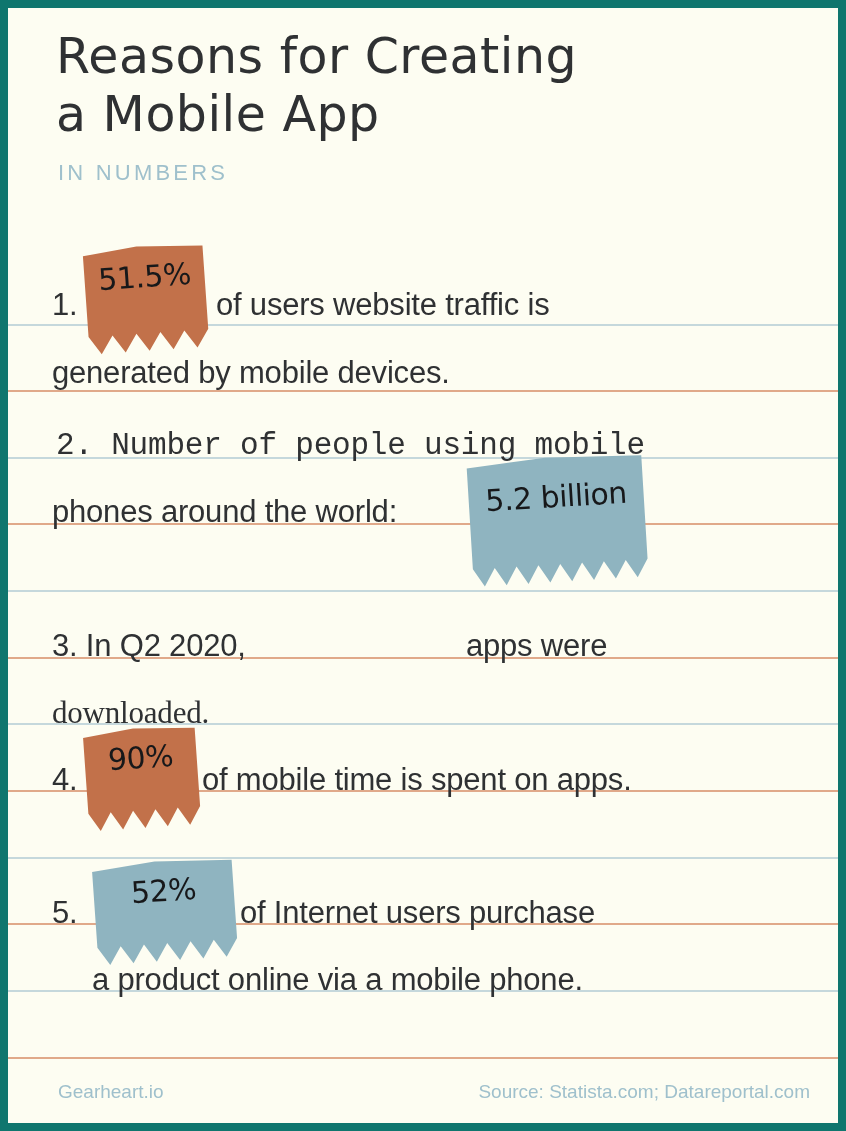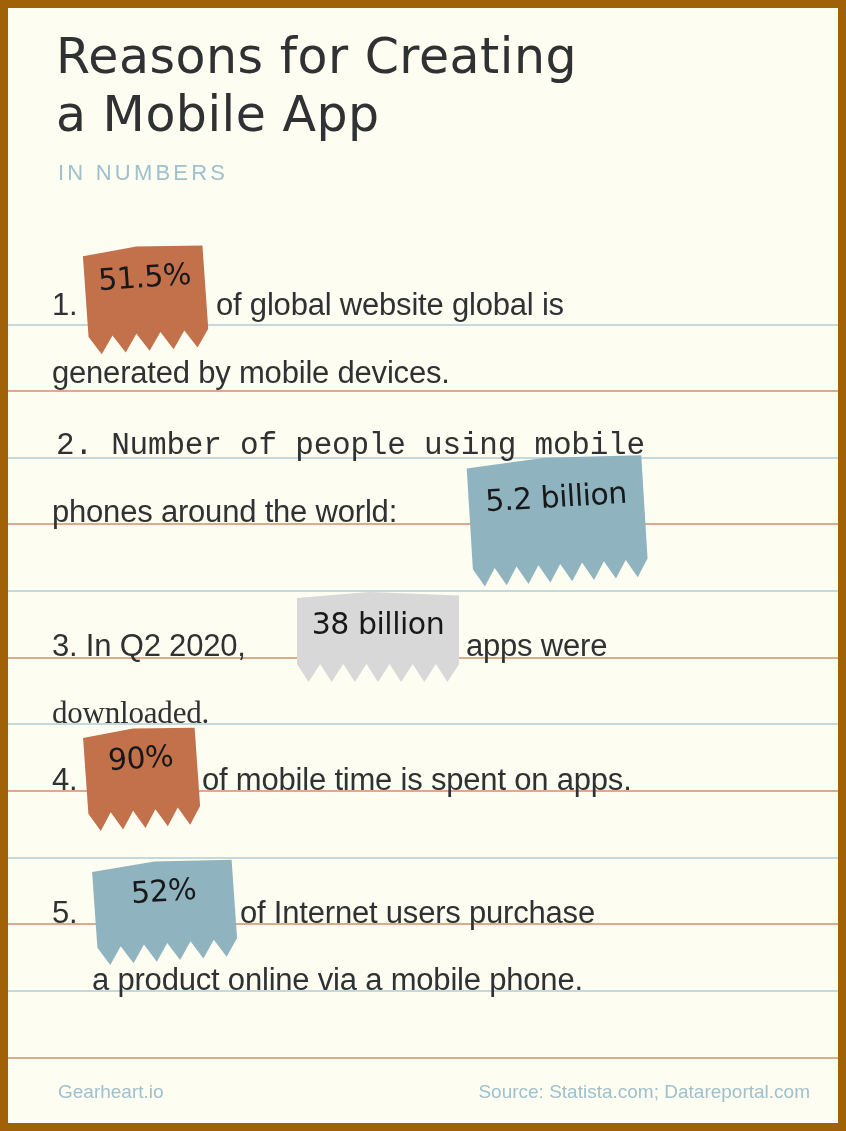--- a/index.html
+++ b/index.html
@@ -10,21 +10,21 @@
   }
   body {
     font-family: "Liberation Sans", sans-serif;
   }
 
   .page {
     position: relative;
     width: 846px;
     height: 1131px;
     box-sizing: border-box;
-    background: #a16207;
+    background: #0f766e;
     overflow: hidden;
   }
 
   .sheet {
     position: absolute;
     left: 8px;
     top: 8px;
     width: 830px;
     height: 1115px;
     background: #fdfdf2;
@@ -158,21 +158,21 @@
       </div>
 
     <div class="header">
       <h1 class="title">Reasons for Creating
 a Mobile App</h1>
       <div class="subtitle">IN NUMBERS</div>
     </div>
 
     <div class="items">
         <div class="line-text" style="left: 44px; top: 281px;">1.</div>
-        <div class="line-text" style="left: 208px; top: 281px;">of global website global is</div>
+        <div class="line-text" style="left: 208px; top: 281px;">of users website traffic is</div>
         <div class="line-text" style="left: 44px; top: 349px; text-align: center;">generated by mobile devices.</div>
         <div class="line-text" style="left: 48px; top: 422px; font-family: Liberation Mono, monospace;">2. Number of people using mobile</div>
         <div class="line-text" style="left: 44px; top: 488px;">phones around the world:</div>
         <div class="line-text" style="left: 44px; top: 622px;">3. In Q2 2020,</div>
         <div class="line-text" style="left: 458px; top: 622px;">apps were</div>
         <div class="line-text" style="left: 44px; top: 689px; font-family: Liberation Serif, serif;">downloaded.</div>
         <div class="line-text" style="left: 44px; top: 756px;">4.</div>
         <div class="line-text" style="left: 194px; top: 756px;">of mobile time is spent on apps.</div>
         <div class="line-text" style="left: 44px; top: 889px;">5.</div>
         <div class="line-text" style="left: 232px; top: 889px;">of Internet users purchase</div>
@@ -182,26 +182,20 @@
             <path d="M 0 6 L 54 0 L 120 3.5999999999999996 L 120 87 L 108.00 105 L 96.00 87 L 84.00 105 L 72.00 87 L 60.00 105 L 48.00 87 L 36.00 105 L 24.00 87 L 12.00 105 L 0.00 87 Z" fill="#c2714a"></path>
           </svg>
           <div class="chip-label" style="height: 60px;">51.5%</div>
         </div>
         <div class="chip" style="left: 462px; top: 449px; width: 175px; height: 125px; transform: rotate(-3.5deg);">
           <svg width="175" height="125" viewBox="0 0 175 125">
             <path d="M 0 6 L 78.75 0 L 175 3.5999999999999996 L 175 107 L 164.06 125 L 153.13 107 L 142.19 125 L 131.25 107 L 120.31 125 L 109.38 107 L 98.44 125 L 87.50 107 L 76.56 125 L 65.63 107 L 54.69 125 L 43.75 107 L 32.81 125 L 21.88 107 L 10.94 125 L 0.00 107 Z" fill="#8fb4c0"></path>
           </svg>
           <div class="chip-label" style="height: 78px;">5.2 billion</div>
         </div>
-        <div class="chip" style="left: 289px; top: 584px; width: 162px; height: 90px; transform: rotate(0deg);">
-          <svg width="162" height="90" viewBox="0 0 162 90">
-            <path d="M 0 6 L 72.9 0 L 162 3.5999999999999996 L 162 72 L 150.43 90 L 138.86 72 L 127.29 90 L 115.71 72 L 104.14 90 L 92.57 72 L 81.00 90 L 69.43 72 L 57.86 90 L 46.29 72 L 34.71 90 L 23.14 72 L 11.57 90 L 0.00 72 Z" fill="#d8d8d8"></path>
-          </svg>
-          <div class="chip-label" style="height: 62px;">38 billion</div>
-        </div>
         <div class="chip" style="left: 78px; top: 720px; width: 112px; height: 100px; transform: rotate(-4deg);">
           <svg width="112" height="100" viewBox="0 0 112 100">
             <path d="M 0 6 L 50.4 0 L 112 3.5999999999999996 L 112 82 L 100.80 100 L 89.60 82 L 78.40 100 L 67.20 82 L 56.00 100 L 44.80 82 L 33.60 100 L 22.40 82 L 11.20 100 L 0.00 82 Z" fill="#c2714a"></path>
           </svg>
           <div class="chip-label" style="height: 58px;">90%</div>
         </div>
         <div class="chip" style="left: 87px; top: 853px; width: 140px; height: 100px; transform: rotate(-4deg);">
           <svg width="140" height="100" viewBox="0 0 140 100">
             <path d="M 0 6 L 63 0 L 140 3.5999999999999996 L 140 82 L 128.33 100 L 116.67 82 L 105.00 100 L 93.33 82 L 81.67 100 L 70.00 82 L 58.33 100 L 46.67 82 L 35.00 100 L 23.33 82 L 11.67 100 L 0.00 82 Z" fill="#8fb4c0"></path>
           </svg>

